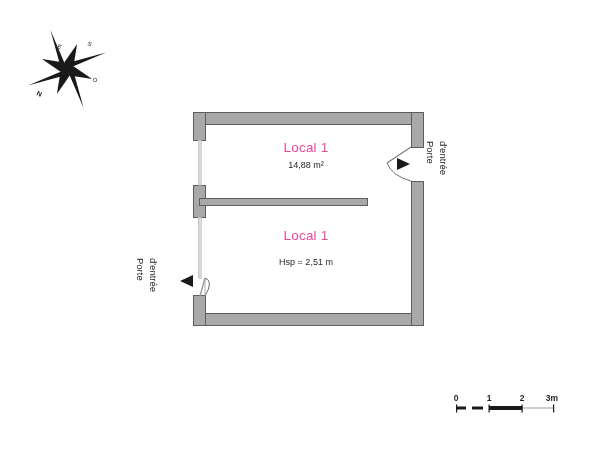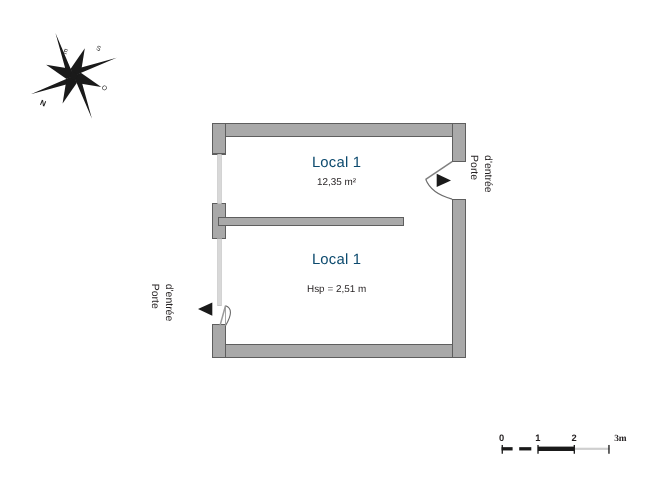--- a/index.html
+++ b/index.html
@@ -24,21 +24,21 @@
   
   .room-label{
     position:absolute;
     text-align:center;
     line-height:1.25;
     -webkit-font-smoothing:antialiased;
   }
   .room-name{
     font-size:13.5px;
     letter-spacing:.2px;
-    color:#0c4a6e;
+    color:#ec4899;
     white-space:nowrap;
   }
   .room-area{
     font-size:9px;
     color:#231f20;
     margin-top:3px;
     white-space:nowrap;
   }
   .room-hsp{
     font-size:9px;
@@ -164,21 +164,21 @@
       <path d="M 205 278 Q 214 281 205 296" stroke="#6b6b6b" stroke-width="1" fill="none"></path>
       <path d="M 205 278 L 205 296" stroke="#9a9a9a" stroke-width="0.8" fill="none"></path>
     </g>
 
     <polygon points="410,164 397,158 397,170" fill="#1a1a1a"></polygon>
     <polygon points="180,281 193,275 193,287" fill="#1a1a1a"></polygon>
   </svg>
 
   <div class="room-label" id="room-1-label">
     <div class="room-name">Local 1</div>
-    <div class="room-area">12,35 m²</div>
+    <div class="room-area">14,88 m²</div>
   </div>
 
   <div class="room-label" id="room-2-label">
     <div class="room-name">Local 1</div>
     <div class="room-hsp">Hsp = 2,51 m</div>
   </div>
 
   <div class="door-note" id="door-note-right">
     <div class="stack">
       <span>Porte</span>
@@ -191,21 +191,21 @@
       <span>Porte</span>
       <span>d'entrée</span>
     </div>
   </div>
 
   <div class="scalebar">
     <div class="nums">
       <span style="left:4px;">0</span>
       <span style="left:37px;">1</span>
       <span style="left:70px;">2</span>
-      <span style="left:112px;font-family:Liberation Serif, serif;">3m</span>
+      <span style="left:100px;">3m</span>
     </div>
     <svg width="106" height="11" viewBox="0 0 106 11">
 
       <rect x="4" y="2.5" width="10" height="3" fill="#1a1a1a"></rect>
       <rect x="20" y="2.5" width="11" height="3" fill="#1a1a1a"></rect>
 
       <rect x="37" y="2" width="33" height="4" fill="#1a1a1a"></rect>
 
       <rect x="70" y="3" width="32" height="2" fill="#cfcfcf"></rect>
 

